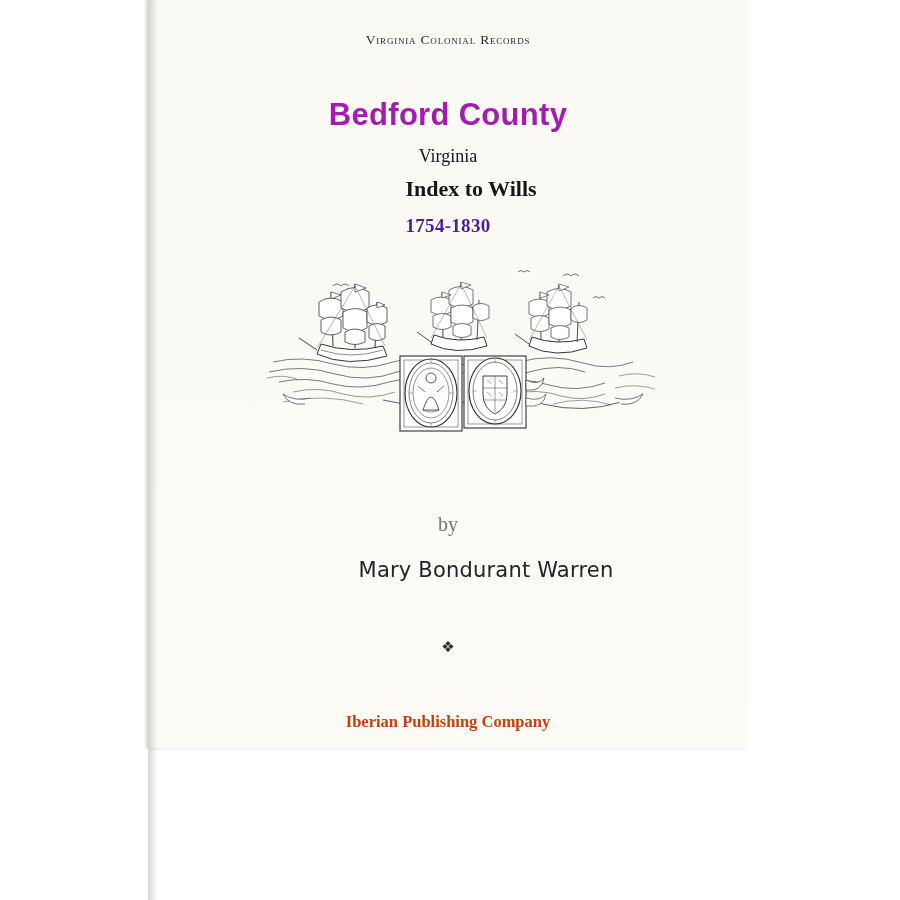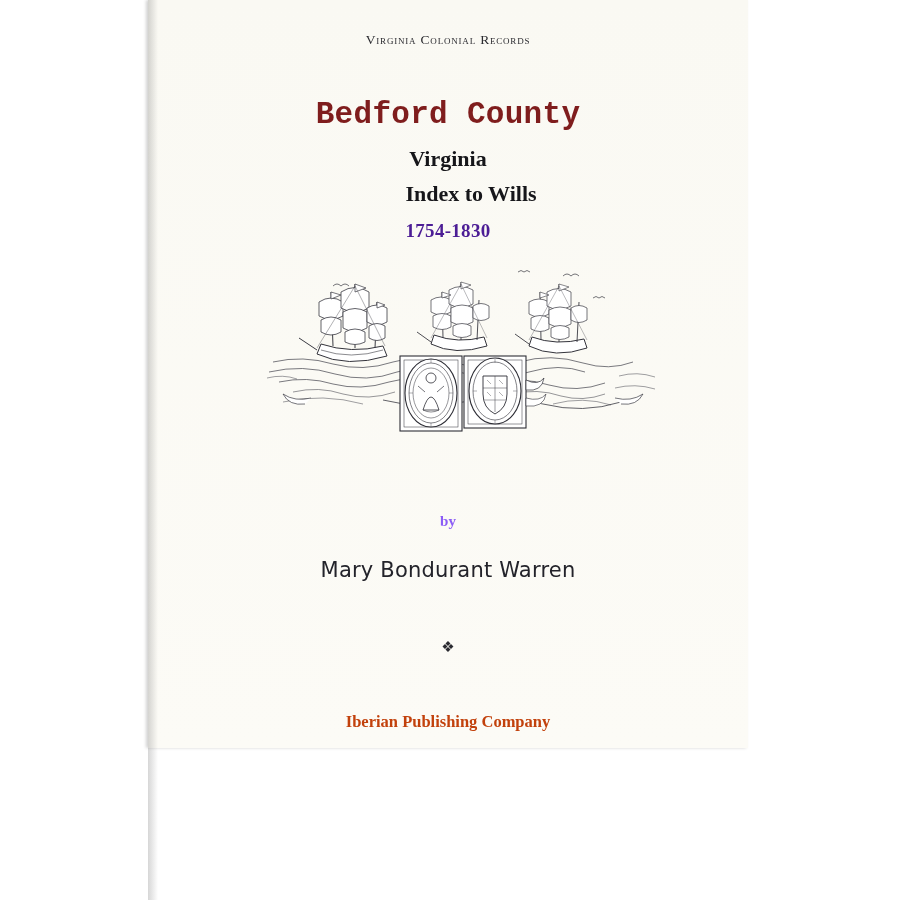--- a/index.html
+++ b/index.html
@@ -73,32 +73,32 @@
   }
 
   .title-block {
     position: absolute;
     top: 98px;
     left: 0;
     width: 100%;
     text-align: center;
   }
   .main-title {
-    font-family: Liberation Mono, monospace;
+    font-family: Liberation Sans, sans-serif;
     font-weight: bold;
     font-size: 31px;
     letter-spacing: 0.3px;
-    color: #7f1d1d;
+    color: #a21caf;
     line-height: 1.1;
   }
   .sub-title-1 {
     margin-top: 14px;
     font-family: "Liberation Serif", serif;
-    font-weight: bold;
-    font-size: 22px;
+    font-weight: normal;
+    font-size: 18px;
     color: #16161a;
   }
   .sub-title-2 {
     margin-top: 9px;
     font-family: "Liberation Serif", serif;
     font-weight: bold;
     font-size: 22px;
     color: #16161a;
     padding-left: 46px;
   }
@@ -121,34 +121,35 @@
   }
   .illustration svg { display: block; }
 
   .byline {
     position: absolute;
     top: 513px;
     left: 0;
     width: 100%;
     text-align: center;
     font-family: "Liberation Serif", serif;
-    font-weight: bold;
-    font-size: 15px;
-    color: #8b5cf6;
+    font-weight: normal;
+    font-size: 20px;
+    color: #737373;
   }
   .author {
     position: absolute;
     top: 558px;
     left: 0;
     width: 100%;
     text-align: center;
     font-family: "DejaVu Sans", sans-serif;
     font-size: 21px;
     letter-spacing: 0.2px;
     color: #23232a;
+    padding-left: 38px;
   }
   .ornament {
     position: absolute;
     top: 638px;
     left: 0;
     width: 100%;
     text-align: center;
     font-family: "DejaVu Sans", sans-serif;
     font-size: 15px;
     color: #2a2a30;

